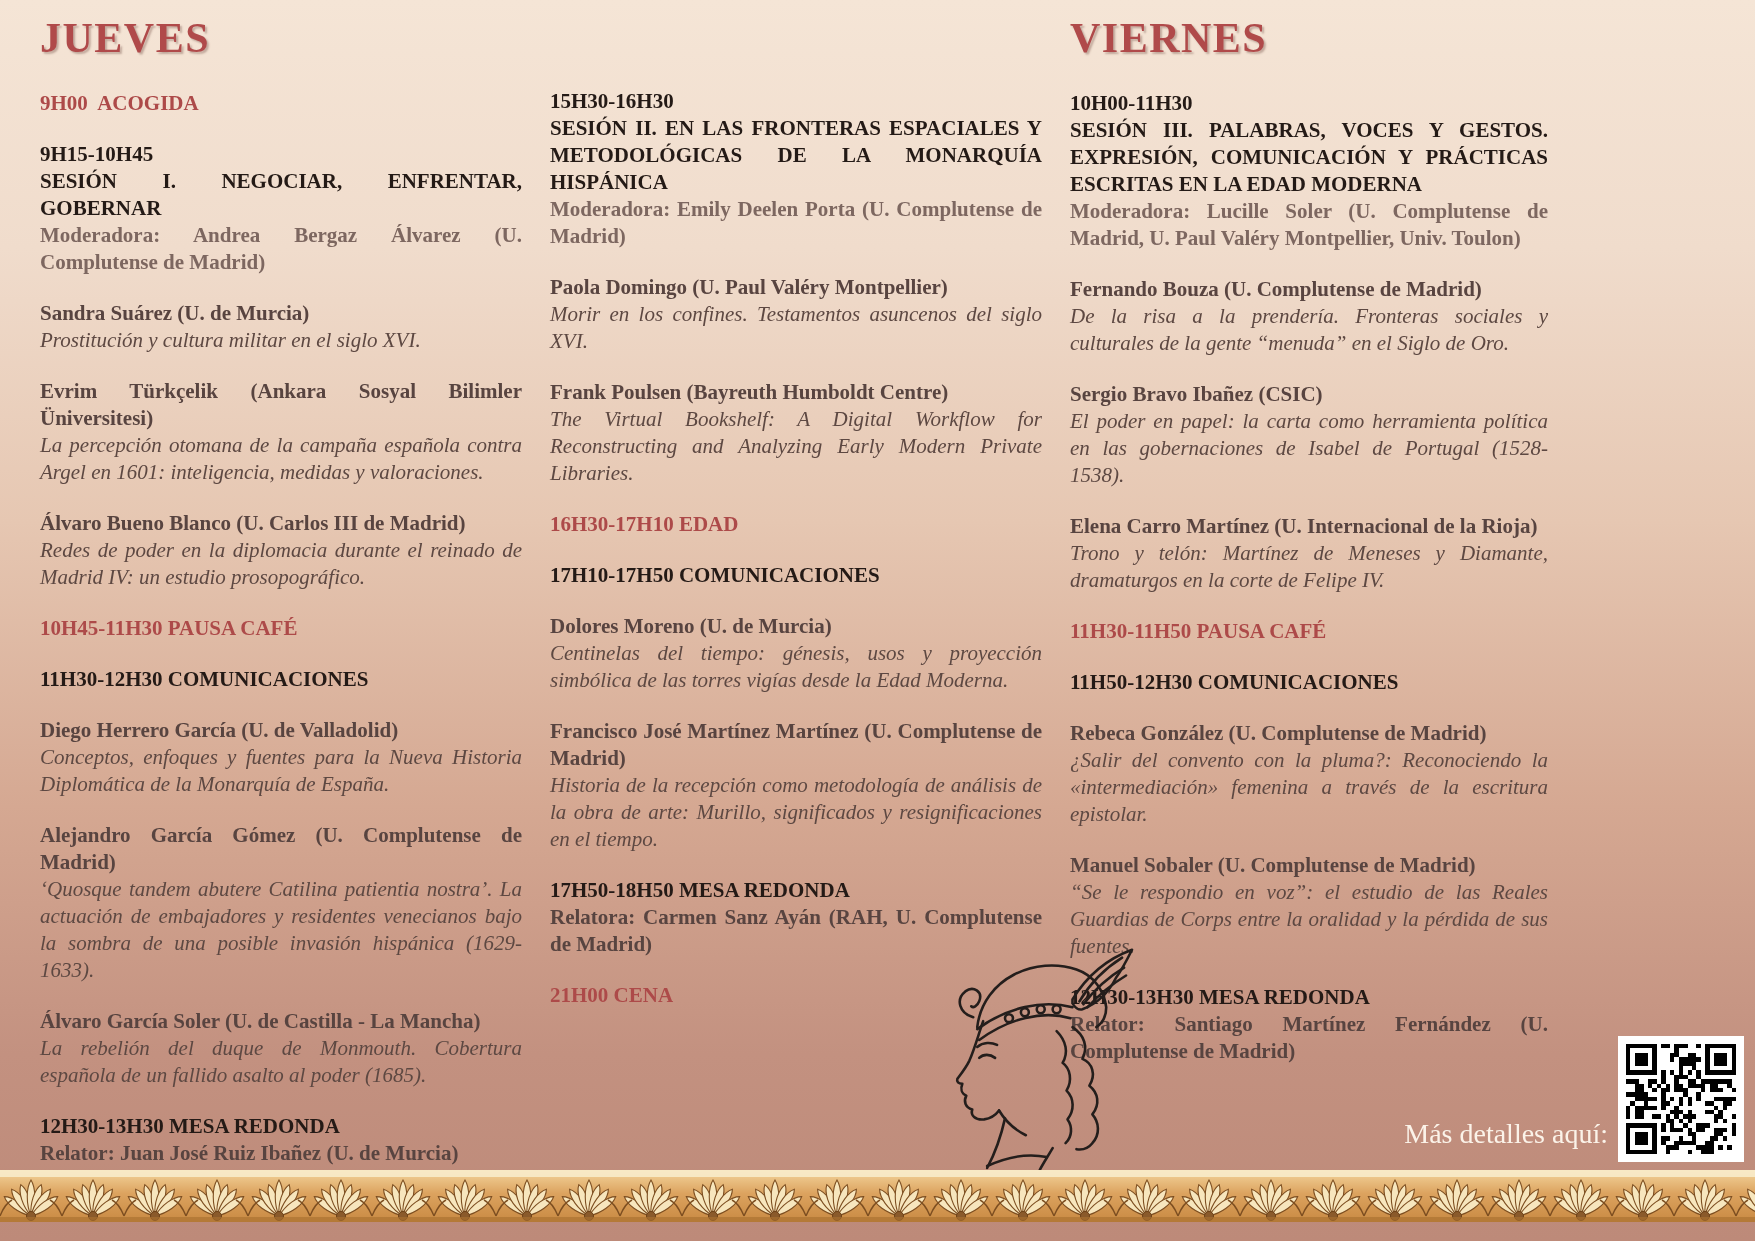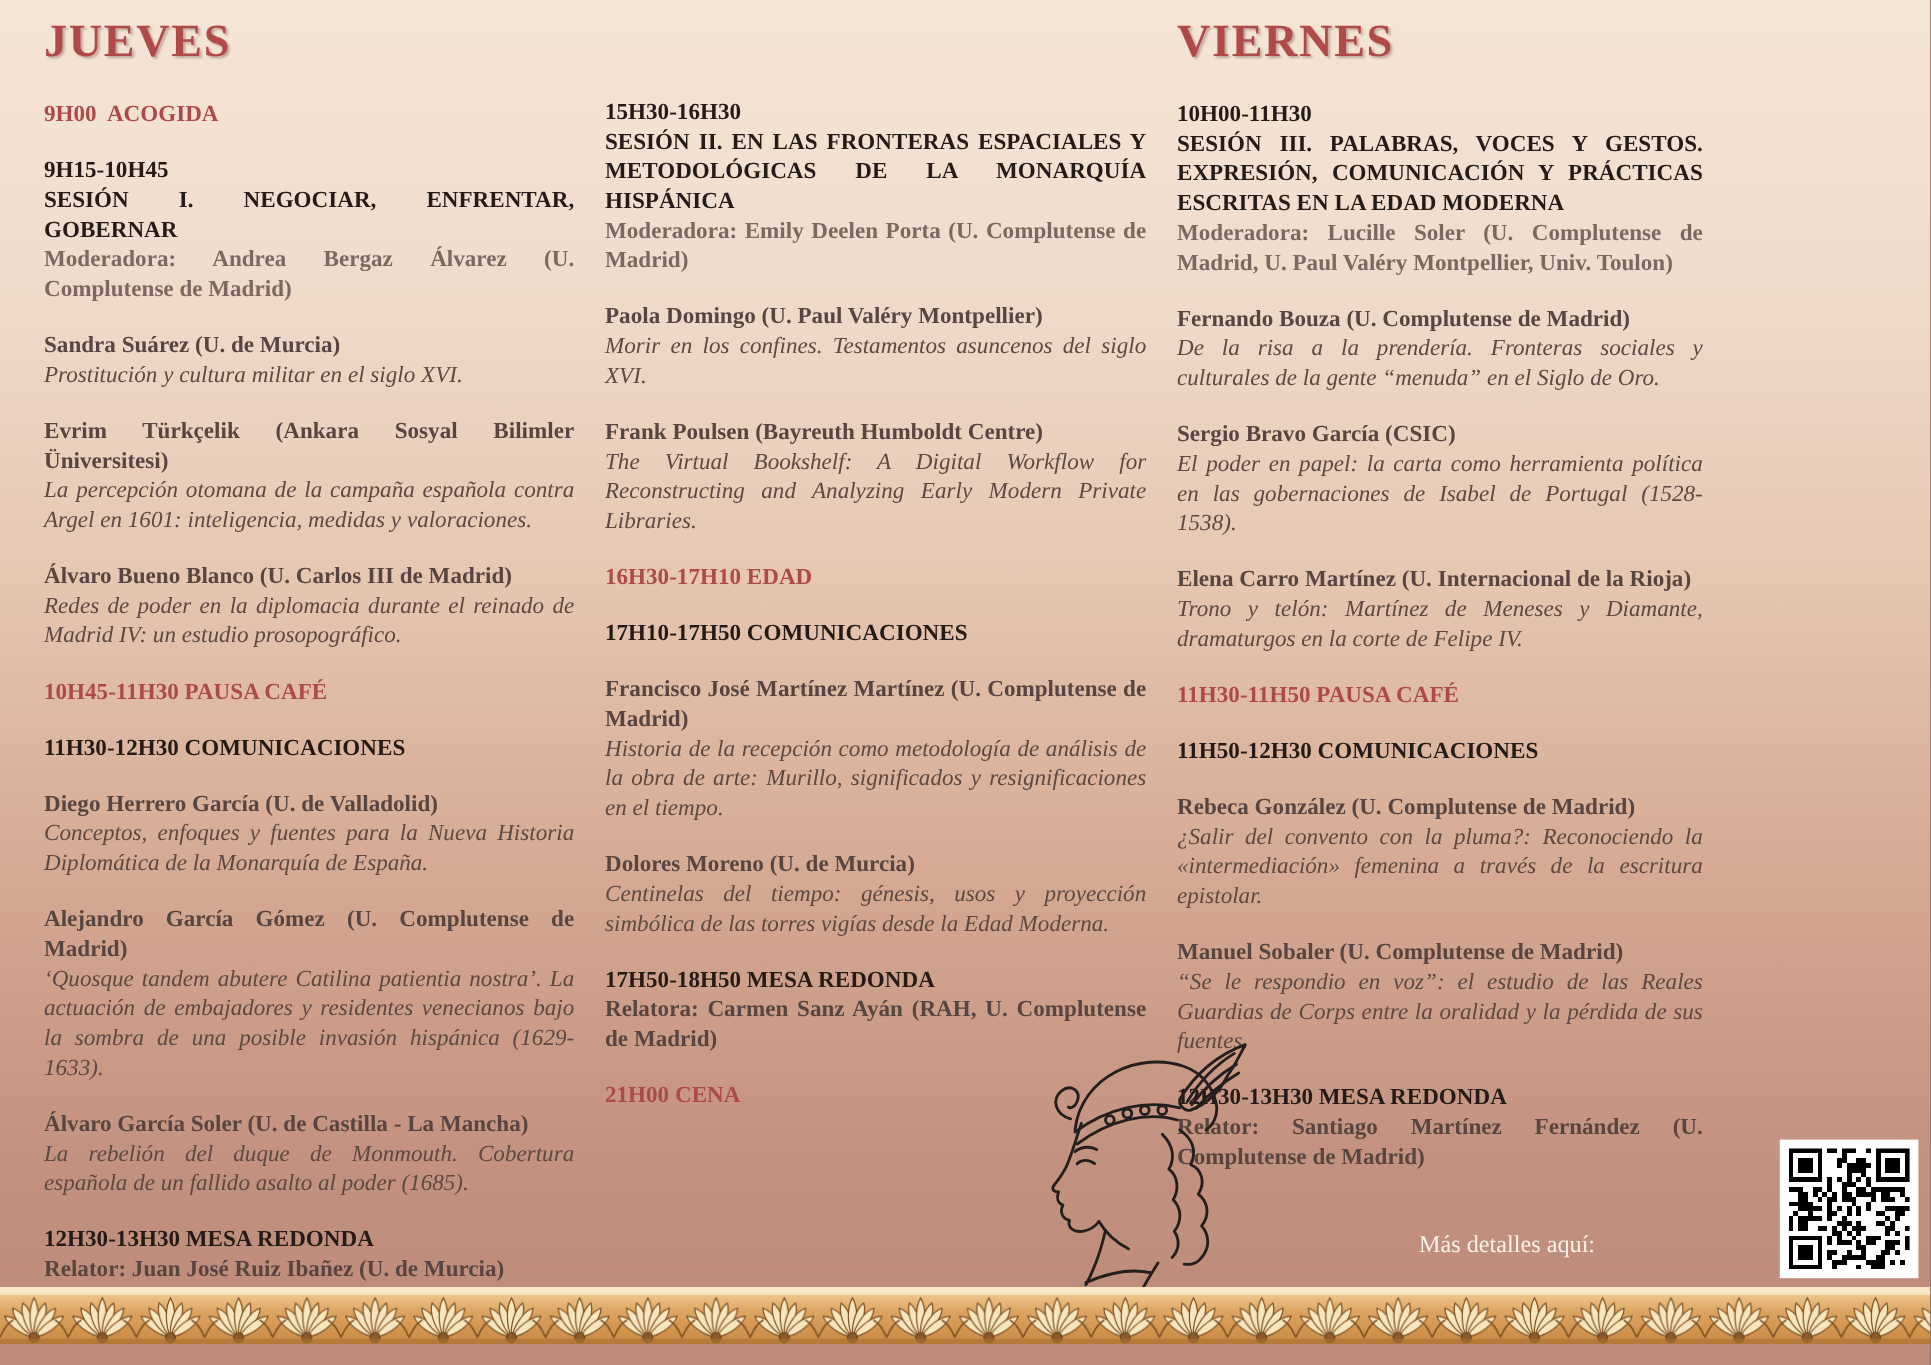--- a/index.html
+++ b/index.html
@@ -30,21 +30,21 @@
   .t-name{color:#584440;font-weight:bold;text-align:justify;}
   .t-abs{color:#5d4842;font-style:italic;text-align:justify;}
   .minerva{position:absolute;left:878px;top:912px;width:258px;height:258px;}
   .qr-box{
     position:absolute;left:1618px;top:1036px;width:126px;height:126px;
     background:#ffffff;
   }
   .qr-box svg{position:absolute;left:8px;top:8px;}
   .more-details{
     position:absolute;left:1290px;top:1118px;width:318px;
-    font-size:22px;color:#fbf3e9;
+    font-size:28px;color:#fbf3e9;text-align:right;
   }
   .ornament{
     position:absolute;left:0;top:1170px;width:1755px;height:52px;
   }
 </style>
 </head>
 <body>
 
 <div class="page">
 
@@ -108,26 +108,26 @@
       <p class="t-name">Frank Poulsen (Bayreuth Humboldt Centre)</p>
       <p class="t-abs">The Virtual Bookshelf: A Digital Workflow for Reconstructing and Analyzing Early Modern Private Libraries.</p>
     </div>
     <div class="block">
       <p class="t-red">16H30-17H10 EDAD</p>
     </div>
     <div class="block">
       <p class="t-head">17H10-17H50 COMUNICACIONES</p>
     </div>
     <div class="block">
+      <p class="t-name">Dolores Moreno (U. de Murcia)</p>
+      <p class="t-abs">Centinelas del tiempo: génesis, usos y proyección simbólica de las torres vigías desde la Edad Moderna.</p>
+    </div>
+    <div class="block">
       <p class="t-name">Francisco José Martínez Martínez (U. Complutense de Madrid)</p>
       <p class="t-abs">Historia de la recepción como metodología de análisis de la obra de arte: Murillo, significados y resignificaciones en el tiempo.</p>
-    </div>
-    <div class="block">
-      <p class="t-name">Dolores Moreno (U. de Murcia)</p>
-      <p class="t-abs">Centinelas del tiempo: génesis, usos y proyección simbólica de las torres vigías desde la Edad Moderna.</p>
     </div>
     <div class="block">
       <p class="t-head">17H50-18H50 MESA REDONDA</p>
       <p class="t-name">Relatora: Carmen Sanz Ayán (RAH, U. Complutense de Madrid)</p>
     </div>
     <div class="block">
       <p class="t-red">21H00 CENA</p>
     </div>
   </div>
 
@@ -136,21 +136,21 @@
     <div class="block">
       <p class="t-head">10H00-11H30</p>
       <p class="t-title">SESIÓN III. PALABRAS, VOCES Y GESTOS. EXPRESIÓN, COMUNICACIÓN Y PRÁCTICAS ESCRITAS EN LA EDAD MODERNA</p>
       <p class="t-mod">Moderadora: Lucille Soler (U. Complutense de Madrid, U. Paul Valéry Montpellier, Univ. Toulon)</p>
     </div>
     <div class="block">
       <p class="t-name">Fernando Bouza (U. Complutense de Madrid)</p>
       <p class="t-abs">De la risa a la prendería. Fronteras sociales y culturales de la gente “menuda” en el Siglo de Oro.</p>
     </div>
     <div class="block">
-      <p class="t-name">Sergio Bravo García (CSIC)</p>
+      <p class="t-name">Sergio Bravo Ibañez (CSIC)</p>
       <p class="t-abs">El poder en papel: la carta como herramienta política en las gobernaciones de Isabel de Portugal (1528-1538).</p>
     </div>
     <div class="block">
       <p class="t-name">Elena Carro Martínez (U. Internacional de la Rioja)</p>
       <p class="t-abs">Trono y telón: Martínez de Meneses y Diamante, dramaturgos en la corte de Felipe IV.</p>
     </div>
     <div class="block">
       <p class="t-red">11H30-11H50 PAUSA CAFÉ</p>
     </div>
     <div class="block">

